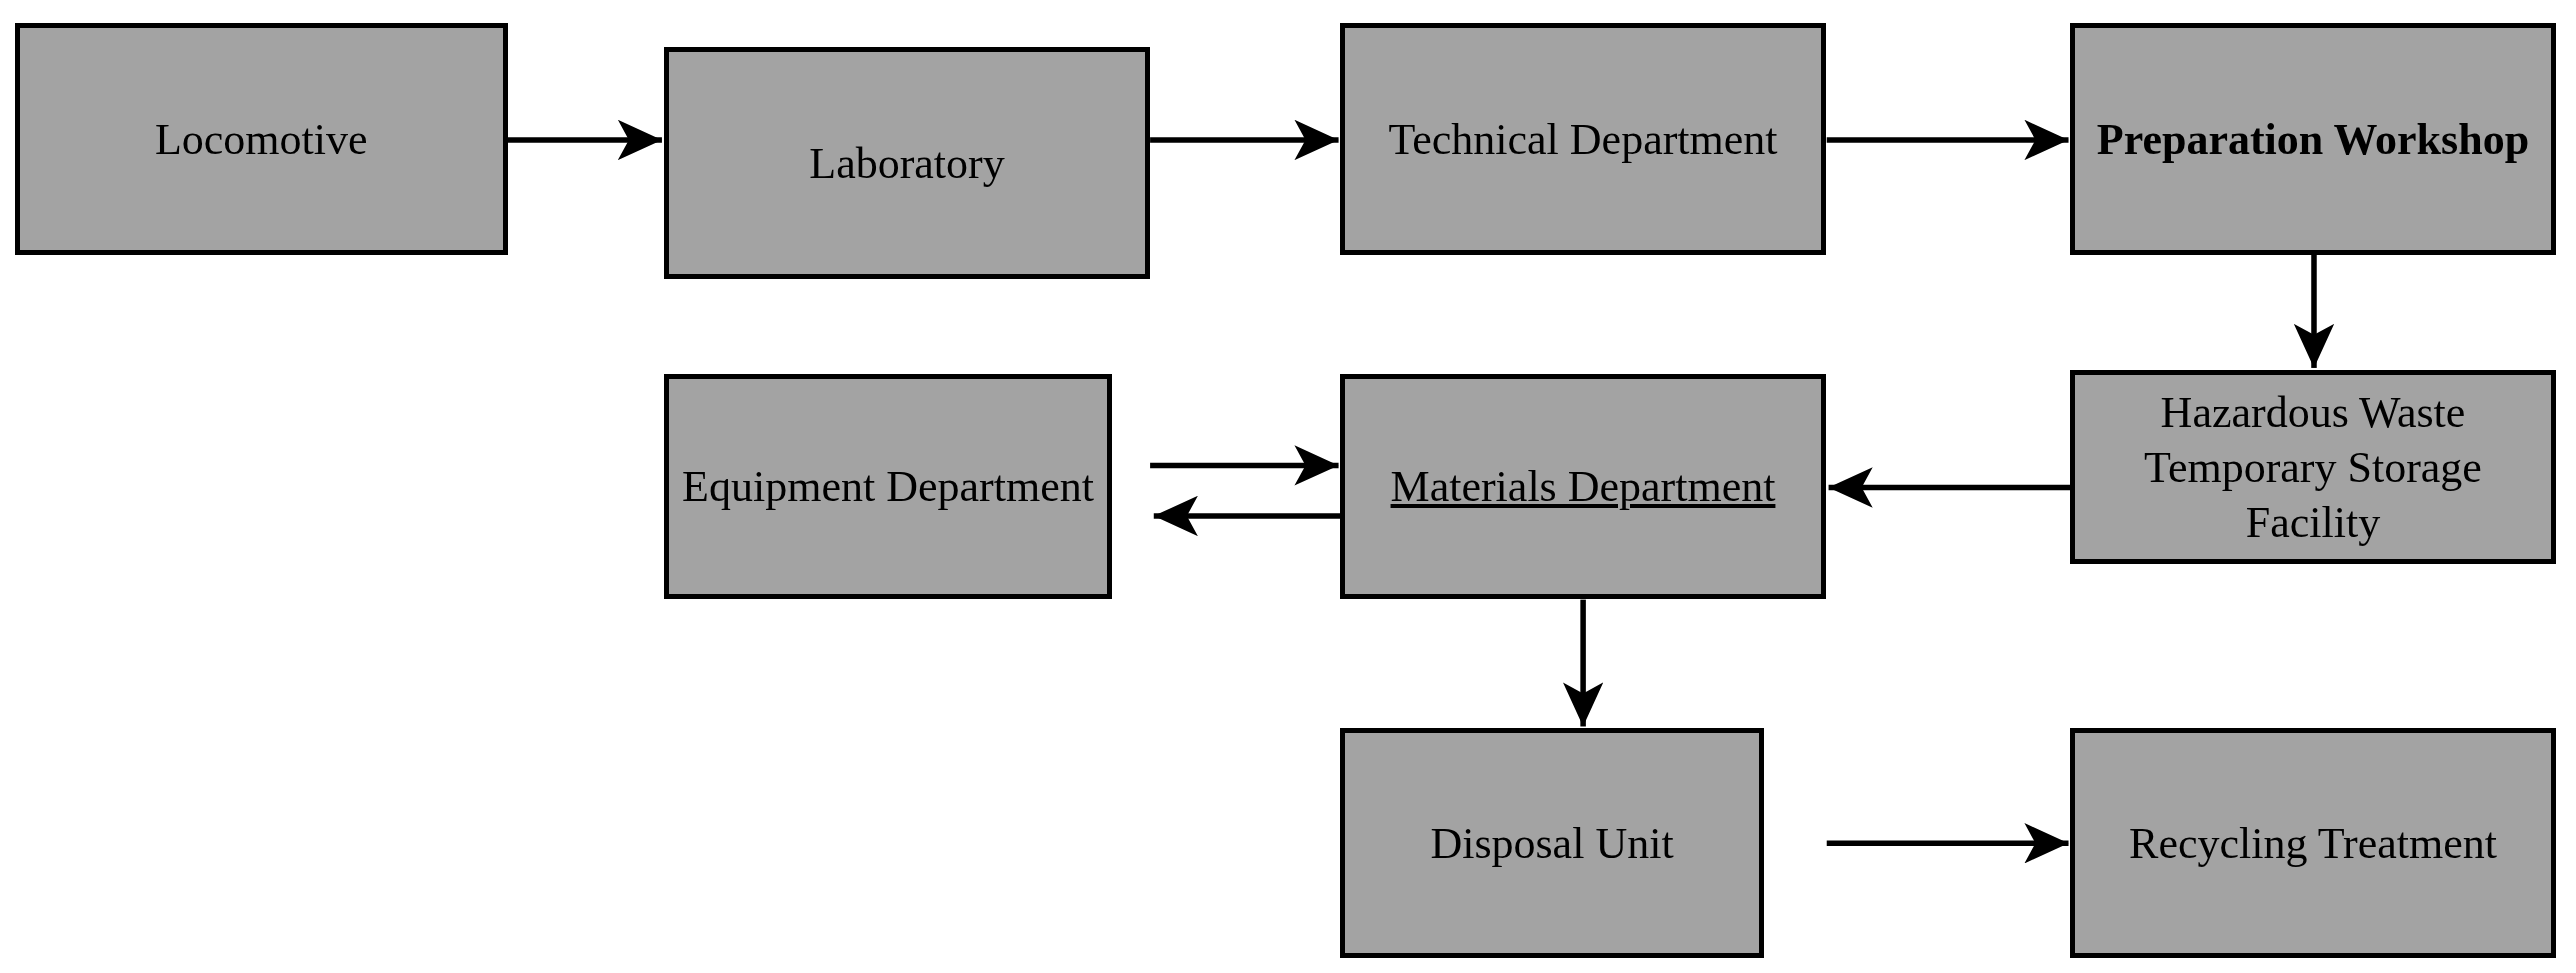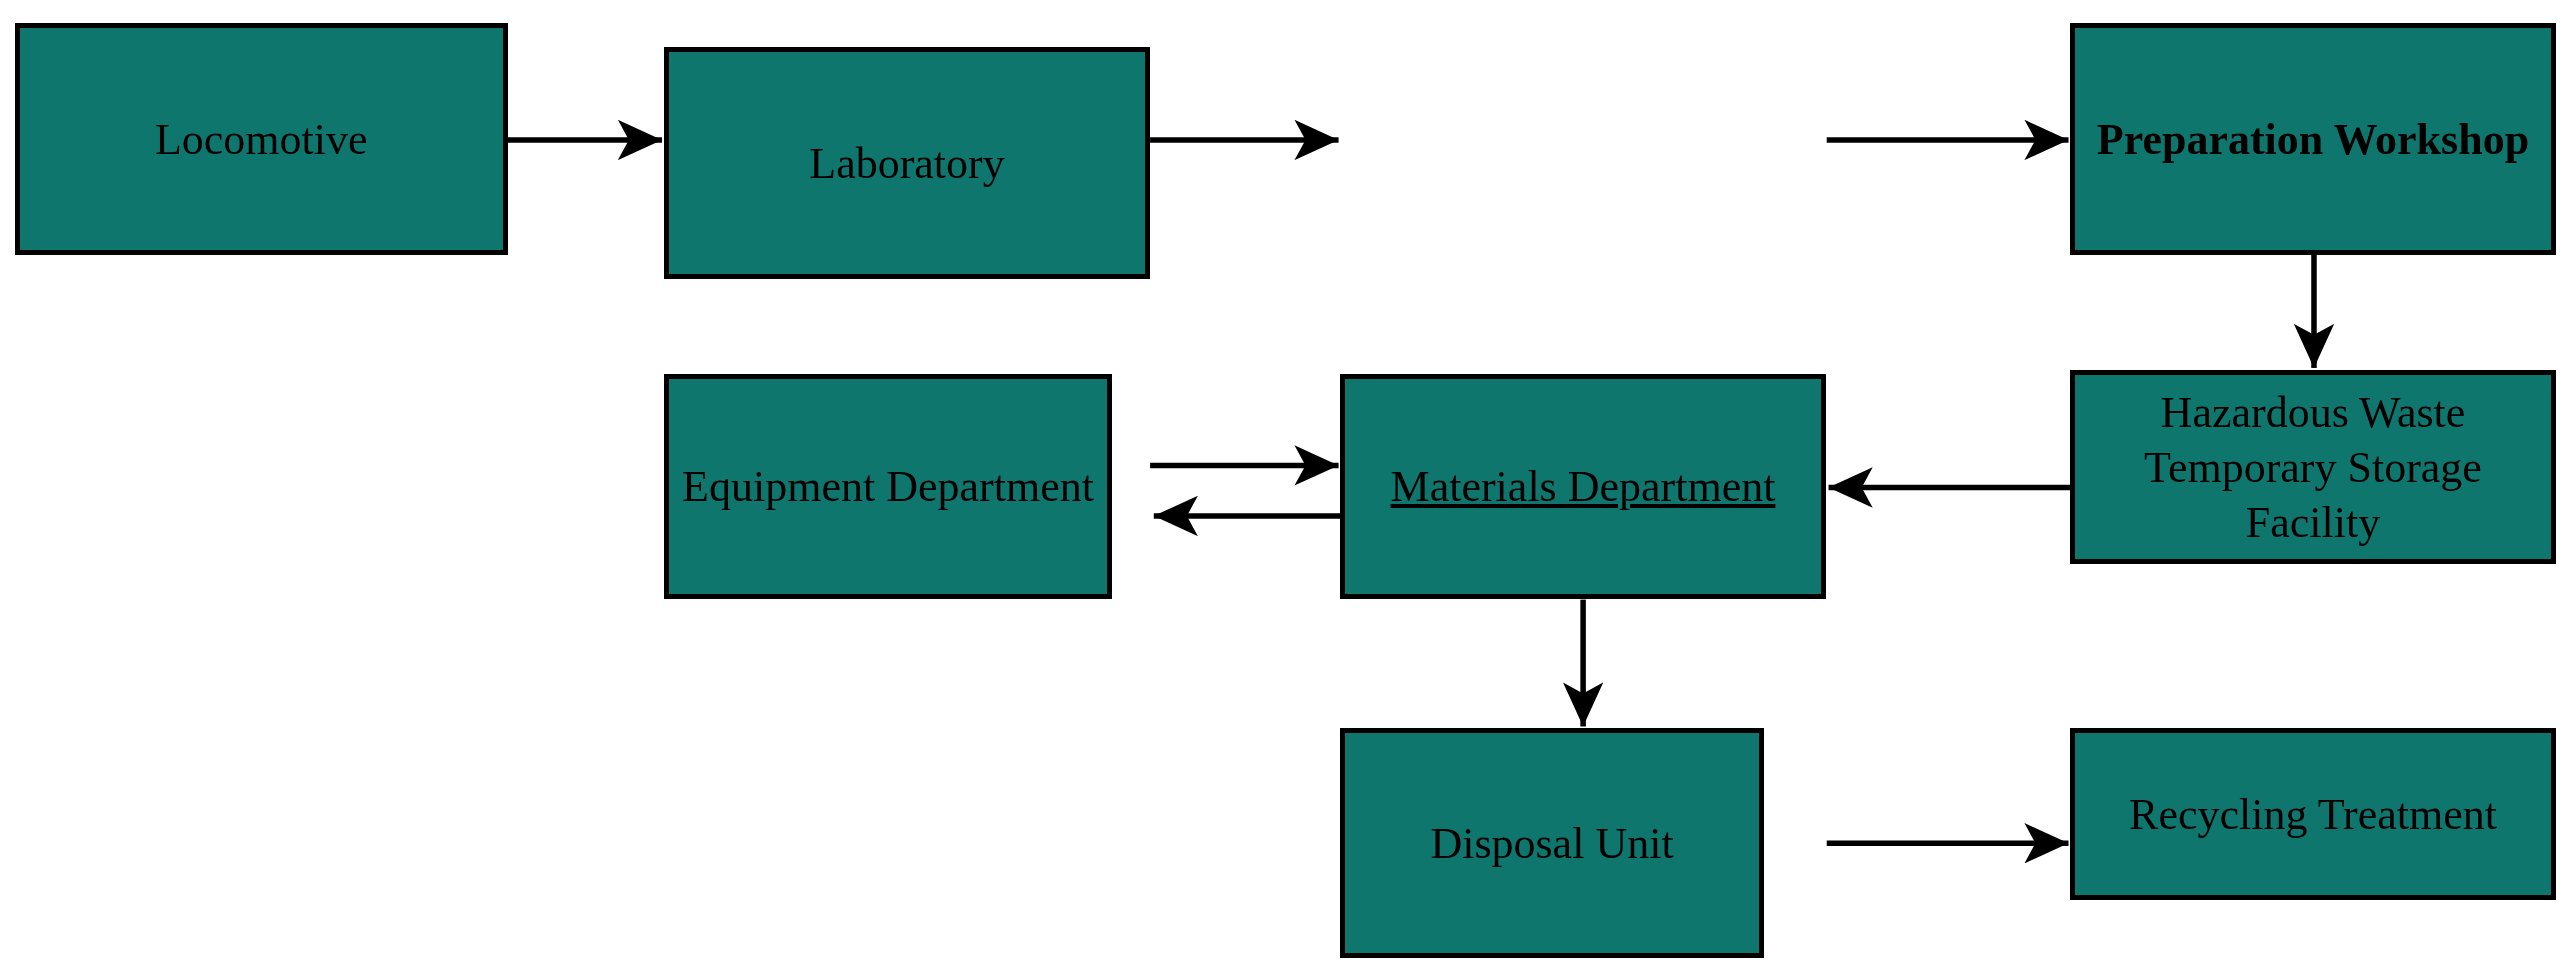--- a/index.html
+++ b/index.html
@@ -13,21 +13,21 @@
   }
   #edge-layer {
     position: absolute;
     left: 0; top: 0;
     width: 2576px; height: 974px;
   }
   .node {
     position: absolute;
     box-sizing: border-box;
     border: 5.5px solid #000000;
-    background: #0f766e;
+    background: #a3a3a3;
     display: flex;
     align-items: center;
     justify-content: center;
     text-align: center;
     font-size: 44px;
     line-height: 1.25;
     color: #000000;
     padding: 0 13px;
   }
 </style>
@@ -47,20 +47,21 @@
       <line x1="2517" y1="277" x2="2517" y2="400" stroke="#000000" stroke-width="6" marker-end="url(#arrowhead)"></line>
       <line x1="2252" y1="530" x2="1989" y2="530" stroke="#000000" stroke-width="6" marker-end="url(#arrowhead)"></line>
       <line x1="1251" y1="506" x2="1456" y2="506" stroke="#000000" stroke-width="6" marker-end="url(#arrowhead)"></line>
       <line x1="1458" y1="561" x2="1255" y2="561" stroke="#000000" stroke-width="6" marker-end="url(#arrowhead)"></line>
       <line x1="1722" y1="652" x2="1722" y2="790" stroke="#000000" stroke-width="6" marker-end="url(#arrowhead)"></line>
       <line x1="1987" y1="917" x2="2250" y2="917" stroke="#000000" stroke-width="6" marker-end="url(#arrowhead)"></line>
     </svg>
 
 <div class="node" style="left: 14.7px; top: 23px; width: 493px; height: 232px;">Locomotive</div>
     <div class="node" style="left: 664px; top: 23px; width: 486px; height: 232px; margin-top: 24px;">Laboratory</div>
+    <div class="node" style="left: 1340px; top: 23px; width: 486px; height: 232px;">Technical Department</div>
     <div class="node" style="left: 2070px; top: 23px; width: 486px; height: 232px; font-weight: bold;">Preparation Workshop</div>
     <div class="node" style="left: 664px; top: 374px; width: 448px; height: 225px;">Equipment Department</div>
     <div class="node" style="left: 1340px; top: 374px; width: 486px; height: 225px; text-decoration: underline;">Materials Department</div>
     <div class="node" style="left: 2070px; top: 370px; width: 486px; height: 194px;">Hazardous Waste Temporary Storage Facility</div>
     <div class="node" style="left: 1340px; top: 728px; width: 424px; height: 230px;">Disposal Unit</div>
-    <div class="node" style="left: 2070px; top: 728px; width: 486px; height: 172px;">Recycling Treatment</div>
+    <div class="node" style="left: 2070px; top: 728px; width: 486px; height: 230px;">Recycling Treatment</div>
   </div>
 
 
 </body></html>

